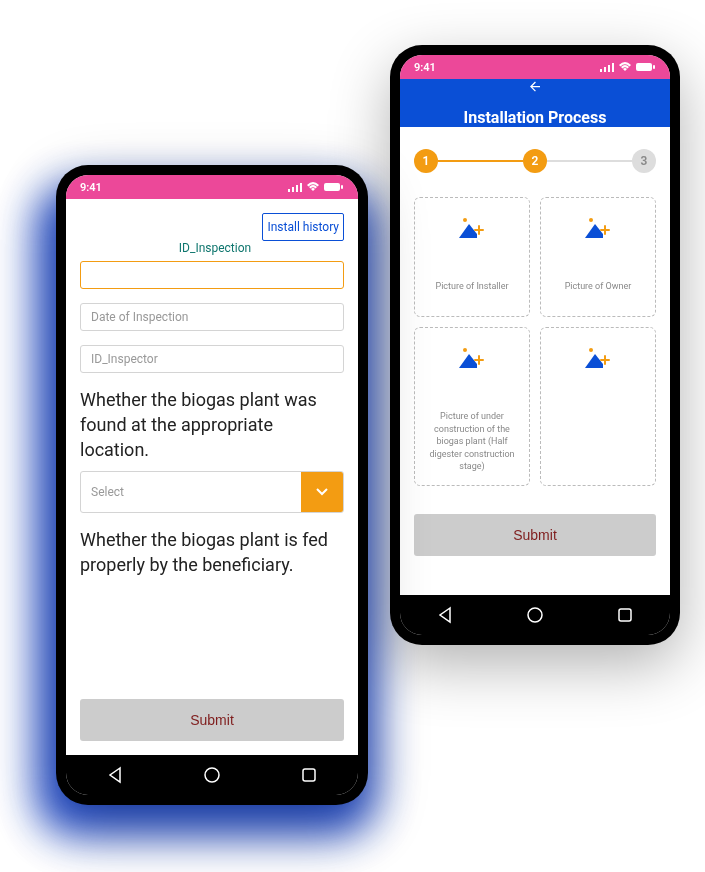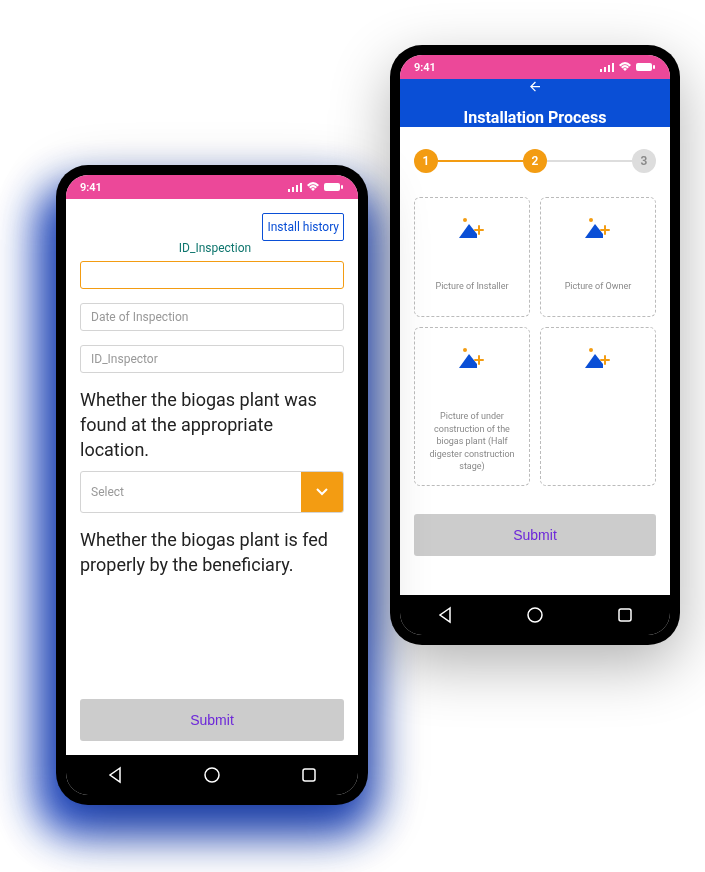--- a/index.html
+++ b/index.html
@@ -124,21 +124,21 @@
     width: 42px;
     background: #f39c12;
     display: flex;
     align-items: center;
     justify-content: center;
   }
   .submit-btn {
     width: 100%;
     height: 42px;
     background: #ccc;
-    color: #6d28d9;
+    color: #7f1d1d;
     border: none;
     border-radius: 3px;
     font-size: 14px;
     cursor: pointer;
     margin-top: 10px;
   }
 
   
   .stepper {
     display: flex;

